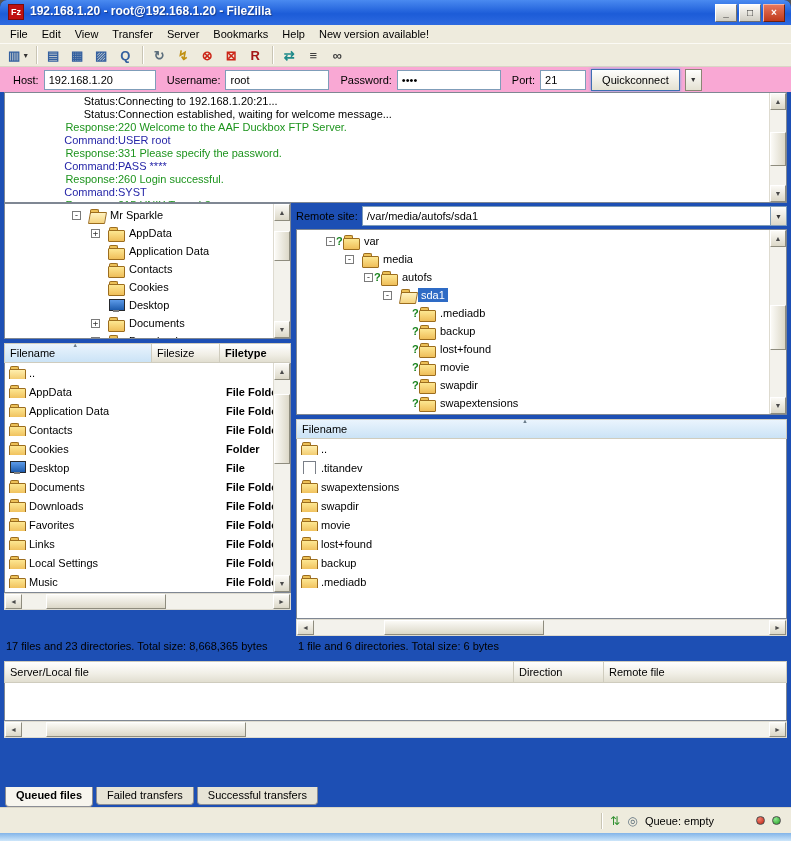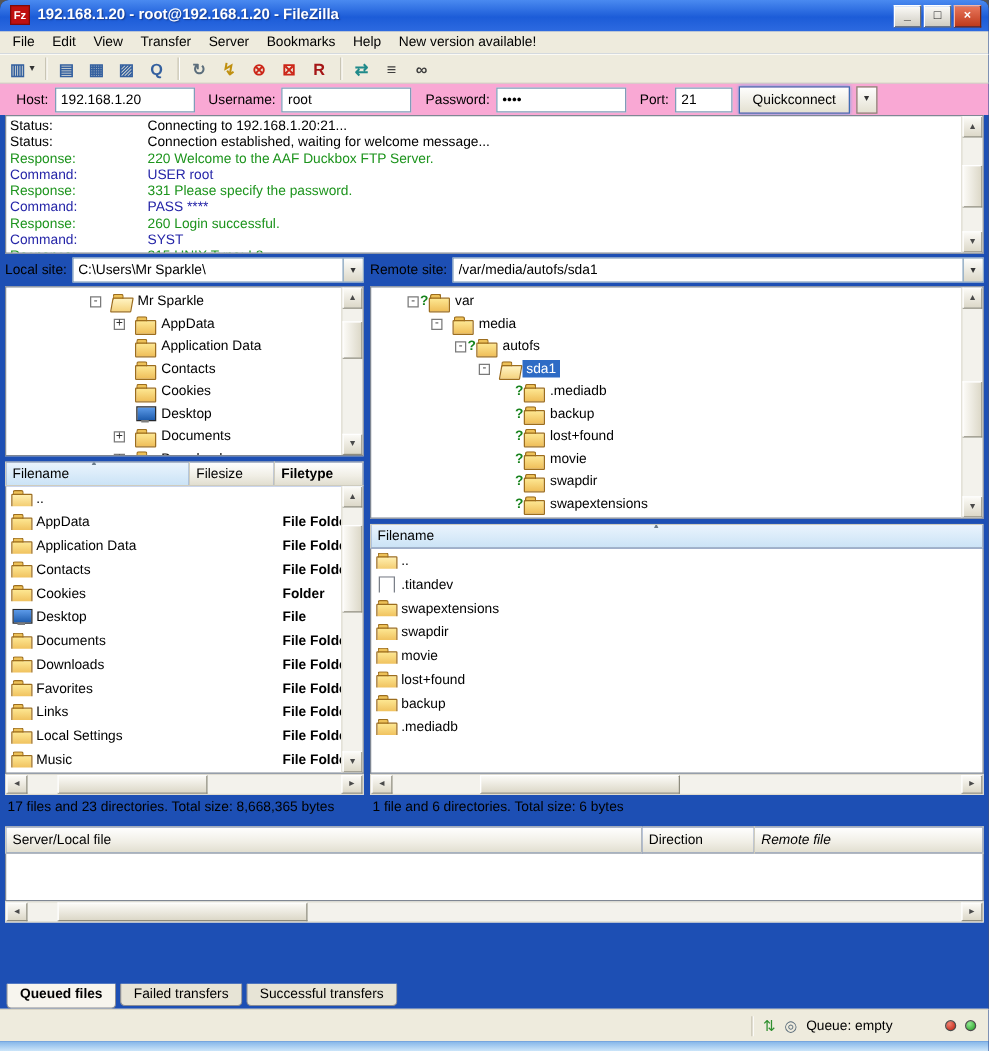--- a/index.html
+++ b/index.html
@@ -59,21 +59,21 @@
             border: 1px solid; border-color: #fff #8e8c7e #8e8c7e #fff; }
   .hscroll { height: 17px; background: #f3f2ec; border: 1px solid #dedbd0; display: flex; }
   .hscroll .sarrow { width: 17px; height: 100%; }
   .htrack { flex: 1; position: relative; }
   .hthumb { position: absolute; top: 0; bottom: 0; background: linear-gradient(#fbfaf6,#dcd8c8);
             border: 1px solid; border-color: #fff #8e8c7e #8e8c7e #fff; }
 
   
   .log { height: 132px; margin: 0 4px; background: #fff; border: 1px solid #7f8793;
          overflow: hidden; position: relative; padding: 2px 18px 0 3px; }
-  .log-line { display: flex; line-height: 13px; white-space: nowrap; }
+  .log-line { display: flex; line-height: 13px; white-space: nowrap; text-align: right; }
   .log-label { width: 110px; flex: none; }
   .log-line.status { color: #000; }
   .log-line.response { color: #1d941d; }
   .log-line.command { color: #2626a8; }
 
   
   .main { height: 433px; display: flex; gap: 5px; padding: 0 4px; }
   .col-local { width: 287px; display: flex; flex-direction: column; flex: none; }
   .col-remote { flex: 1; display: flex; flex-direction: column; min-width: 0; }
 
@@ -135,21 +135,21 @@
   .fcell-size { text-align: right; padding-right: 8px; }
   .fcell-type { padding-left: 5px; white-space: nowrap; overflow: hidden; }
 
   .status-row { height: 24px; display: flex; align-items: center; gap: 5px; padding: 0 4px; }
   .status-left { width: 287px; flex: none; padding-left: 2px; white-space: nowrap; overflow: hidden; }
   .status-right { flex: 1; padding-left: 2px; white-space: nowrap; overflow: hidden; }
 
   
   .queue { margin: 5px 4px 0; }
   .queue-header { height: 22px; display: flex; }
-  .q-col1 { width: 510px; } .q-col2 { width: 90px; } .q-col3 { flex: 1; font-style: italic; }
+  .q-col1 { width: 510px; } .q-col2 { width: 90px; } .q-col3 { flex: 1; }
   .queue-body { height: 38px; background: #fff; border: 1px solid #7f8793; border-top: none; }
 
   .tabs { height: 22px; display: flex; gap: 3px; padding: 1px 5px 0; align-items: flex-start; margin-top: 48px; }
   .tab { padding: 2px 10px 3px; background: #e7e4d6; border: 1px solid #8a8d95; border-top: none;
          border-radius: 0 0 4px 4px; white-space: nowrap; }
   .tab.active { background: #f7f5ee; font-weight: bold; padding-bottom: 5px; }
 
   
   .statusbar { height: 30px; background: #eeebdd; display: flex; align-items: center; gap: 7px;
                padding: 0 10px; border-top: 1px solid #d9d5c5; }
@@ -350,27 +350,20 @@
       <span class="vtrack">
           <span class="vthumb" style="top:22px;height:34px;"></span>
         </span>
       <span class="sarrow">▼</span>
     </div>
   </div>
 
   <div class="main">
 
     <div class="col-local">
-      <div class="site-row">
-        <span class="site-label">Local site:</span>
-        <span class="combo">
-          <input value="C:\Users\Mr Sparkle\" style="">
-          <span class="cdd">▼</span>
-        </span>
-      </div>
       <div class="tree">
         <div>
 
             <div class="tree-row" style="padding-left: 65px;">
               <span class="exp">-</span>
               <span class="qbadge"></span>
               <span class="ico folder-open"></span>
               <span class="tlabel">Mr Sparkle</span>
             </div>
 

